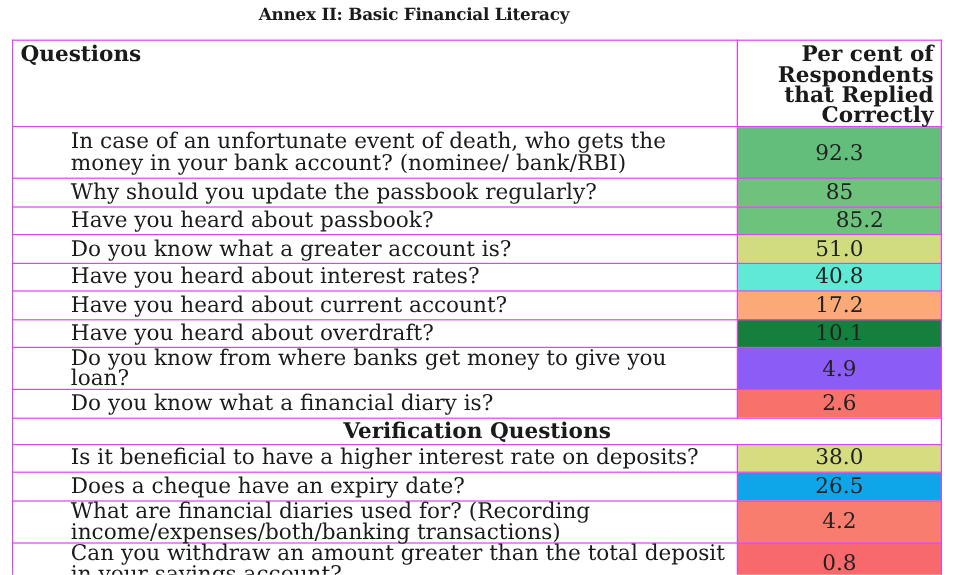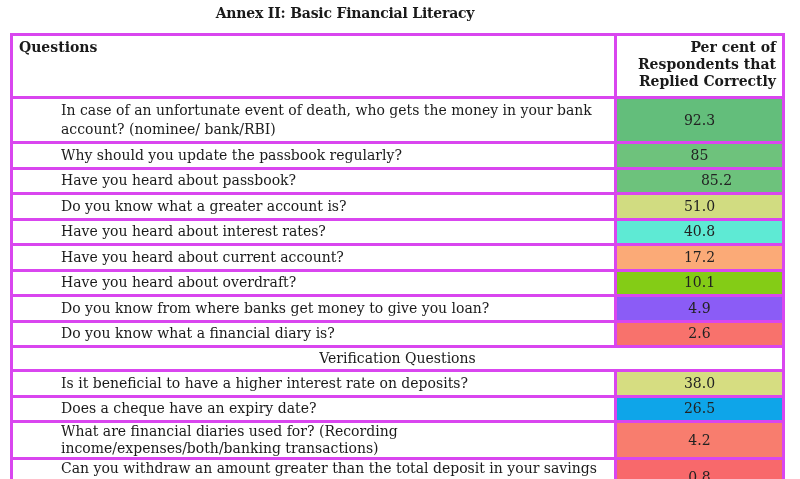--- a/index.html
+++ b/index.html
@@ -2,28 +2,28 @@
 <html><head>
 <meta charset="utf-8">
 <style>
   html, body { margin:0; padding:0; background:#ffffff; }
   body { width:800px; height:479px; position:relative; overflow:hidden;
          font-family:"DejaVu Serif", "Liberation Serif", serif; color:#1a1a1a; }
   .title { position:absolute; top:5px; left:0; width:690px; text-align:center;
            font-weight:bold; font-size:14px; letter-spacing:-0.2px; }
   table { position:absolute; left:10px; top:33px; width:775px; border-collapse:collapse;
           table-layout:fixed; }
-  td, th { border:3px solid #d946ef; font-size:14px; padding:0 6px; line-height:17px; }
+  td, th { border:1px solid #d946ef; font-size:18px; padding:0 6px; line-height:17px; }
   th { font-weight:bold; vertical-align:top; }
   th.q { text-align:left; height:57px; padding-top:3px; }
   th.p { text-align:right; padding-top:3px; }
   td.q { text-align:left; height:22.5px;padding-left:48px; }
   td.v { text-align:center; color:#222; }
   tr.tall td.q { height:42px; line-height:19px; }
-  td.section { text-align:center; font-weight:normal; height:21px; }
+  td.section { text-align:center; font-weight:bold; height:21px; }
   col.c1 { width:604px; }
 </style>
 </head>
 <body>
 
 <div class="title">Annex II: Basic Financial Literacy</div>
 
 <table>
   <colgroup>
       <col class="c1">
@@ -55,21 +55,21 @@
       <tr>
         <td class="q">Have you heard about interest rates?</td>
         <td class="v" style="background: #5eead4;">40.8</td>
       </tr>
       <tr>
         <td class="q">Have you heard about current account?</td>
         <td class="v" style="background: rgb(251, 170, 119);">17.2</td>
       </tr>
       <tr>
         <td class="q">Have you heard about overdraft?</td>
-        <td class="v" style="background: #84cc16;">10.1</td>
+        <td class="v" style="background: #15803d;">10.1</td>
       </tr>
       <tr>
         <td class="q">Do you know from where banks get money to give you loan?</td>
         <td class="v" style="background: #8b5cf6;">4.9</td>
       </tr>
       <tr>
         <td class="q">Do you know what a financial diary is?</td>
         <td class="v" style="background: rgb(248, 114, 108);">2.6</td>
       </tr>
     </tbody>

